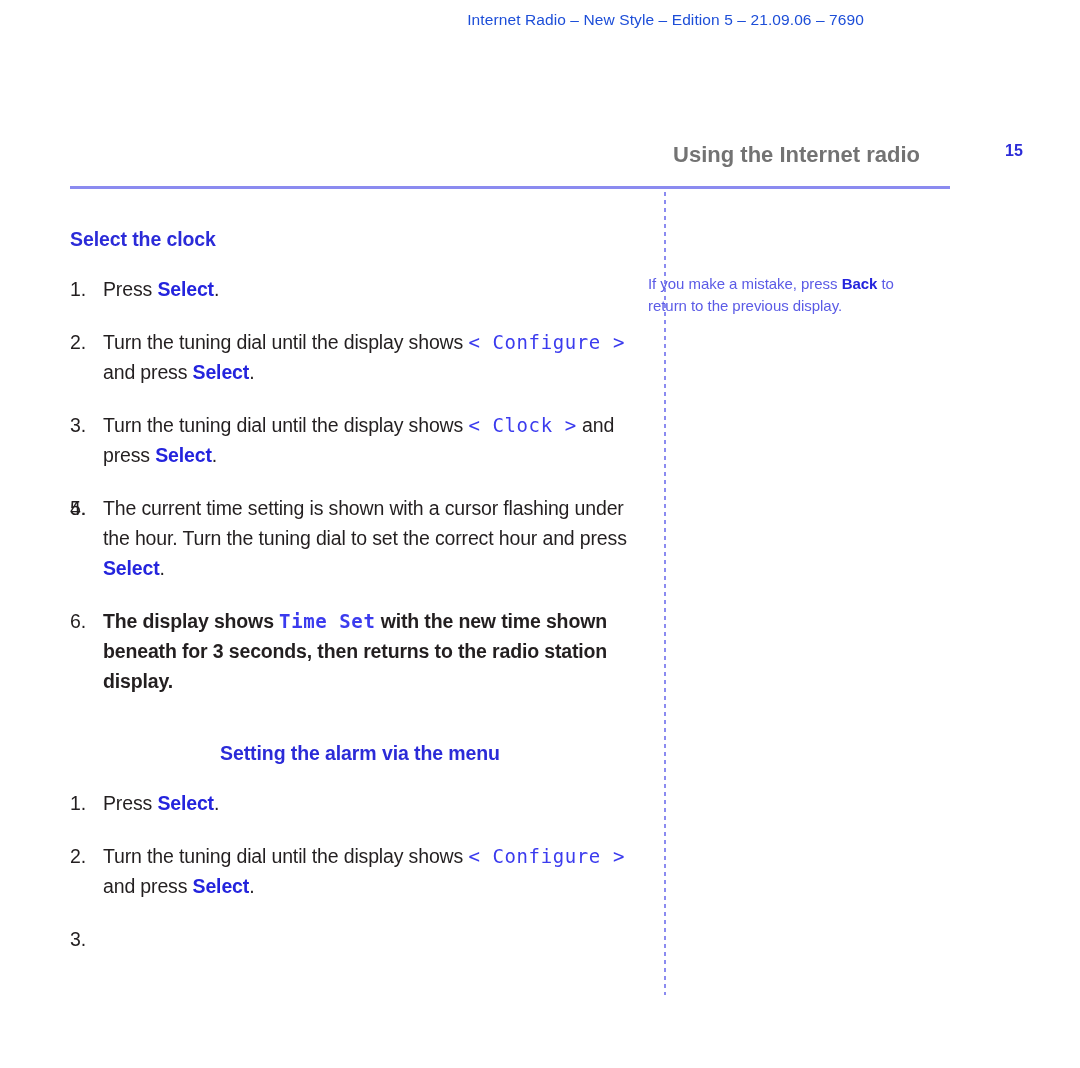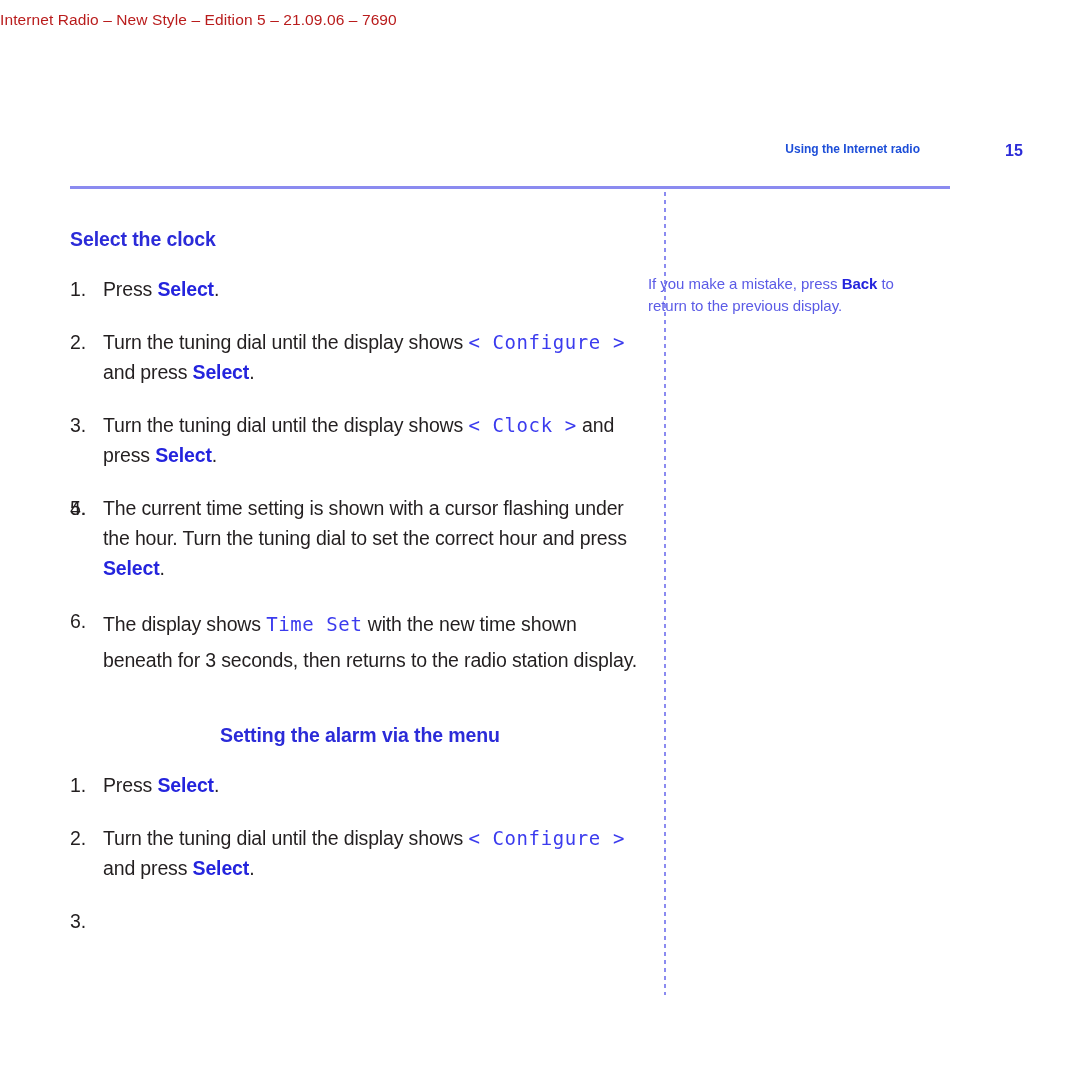--- a/index.html
+++ b/index.html
@@ -15,41 +15,41 @@
     color: #231f20;
     overflow: hidden;
   }
 
   
   .running-head {
     position: absolute;
     top: 11px;
     left: 0;
     width: 864px;
-    text-align: left;
+    text-align: right;
     font-size: 15.5px;
-    color: #b91c1c;
+    color: #1d4ed8;
     letter-spacing: 0.1px;
   }
 
   
   .page-header {
     position: absolute;
     top: 142px;
     left: 70px;
     width: 980px;
     height: 32px;
   }
   .page-header .chapter-title {
     position: absolute;
     right: 130px;
     top: 0;
-    font-size: 12px;
+    font-size: 22px;
     font-weight: 600;
-    color: #1d4ed8;
+    color: #737373;
     white-space: nowrap;
   }
   .page-header .page-number {
     position: absolute;
     left: 935px;
     top: 0;
     font-size: 16px;
     font-weight: 600;
     color: #2b2bd8;
   }
@@ -112,23 +112,24 @@
     top: 0;
     width: 27px;
     text-align: left;
     font-size: 19.5px;
     color: #231f20;
   }
   .hanging-para {
     padding-left: 33px;
     margin-top: 16px;
     font-size: 19.5px;
-    line-height: 36px;
+    line-height: 30px;
     color: #231f20;
     letter-spacing: -0.15px;
+    font-weight: bold;
   }
 
   .btn {
     font-weight: 700;
     color: #2424dd;
     text-align: center;
   }
 
   
   .lcd {

